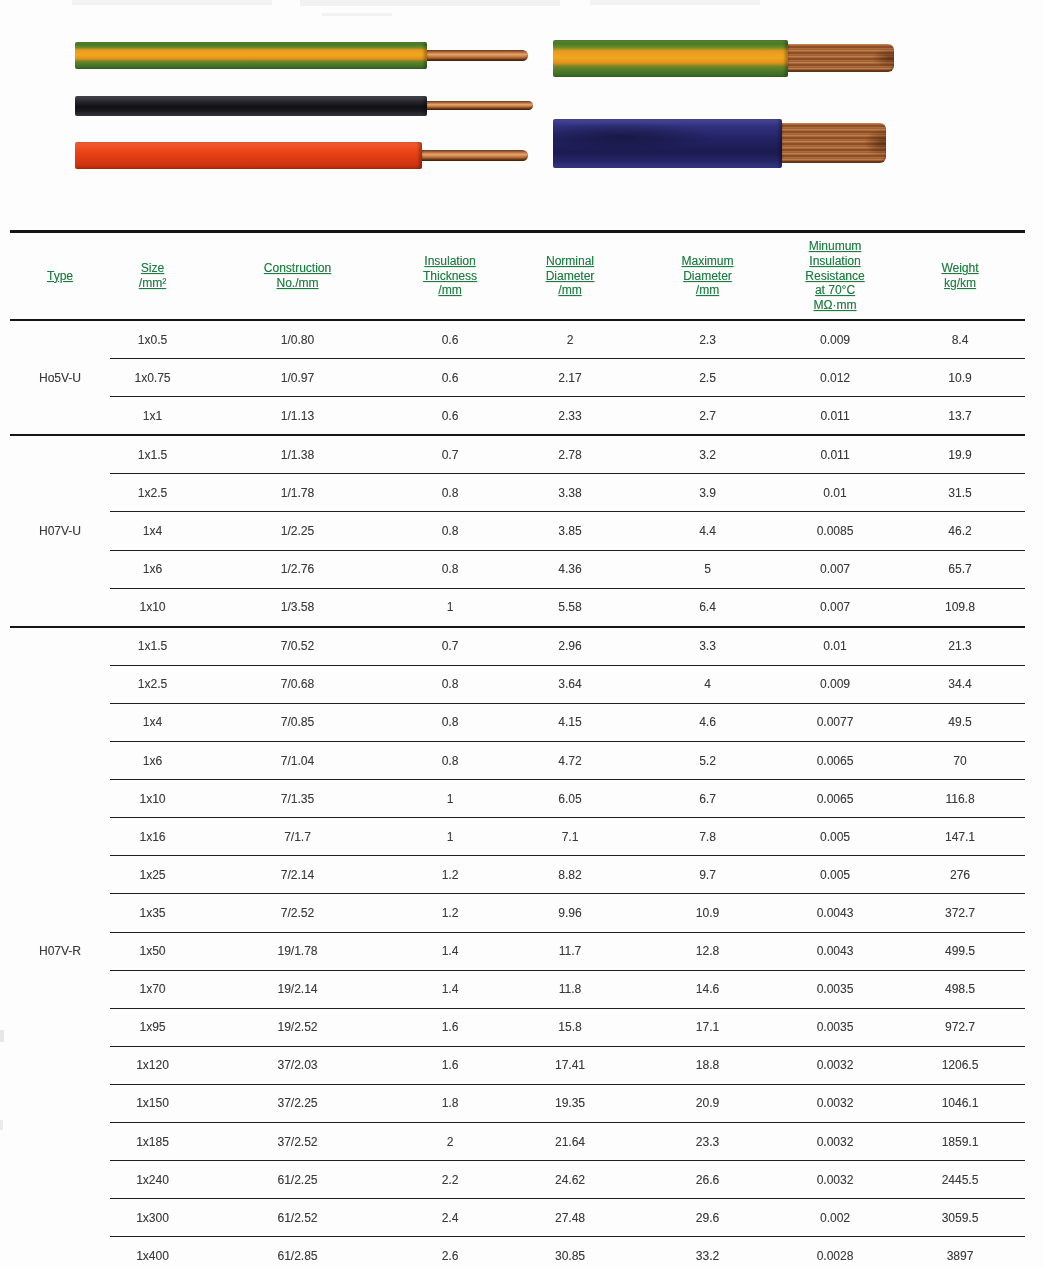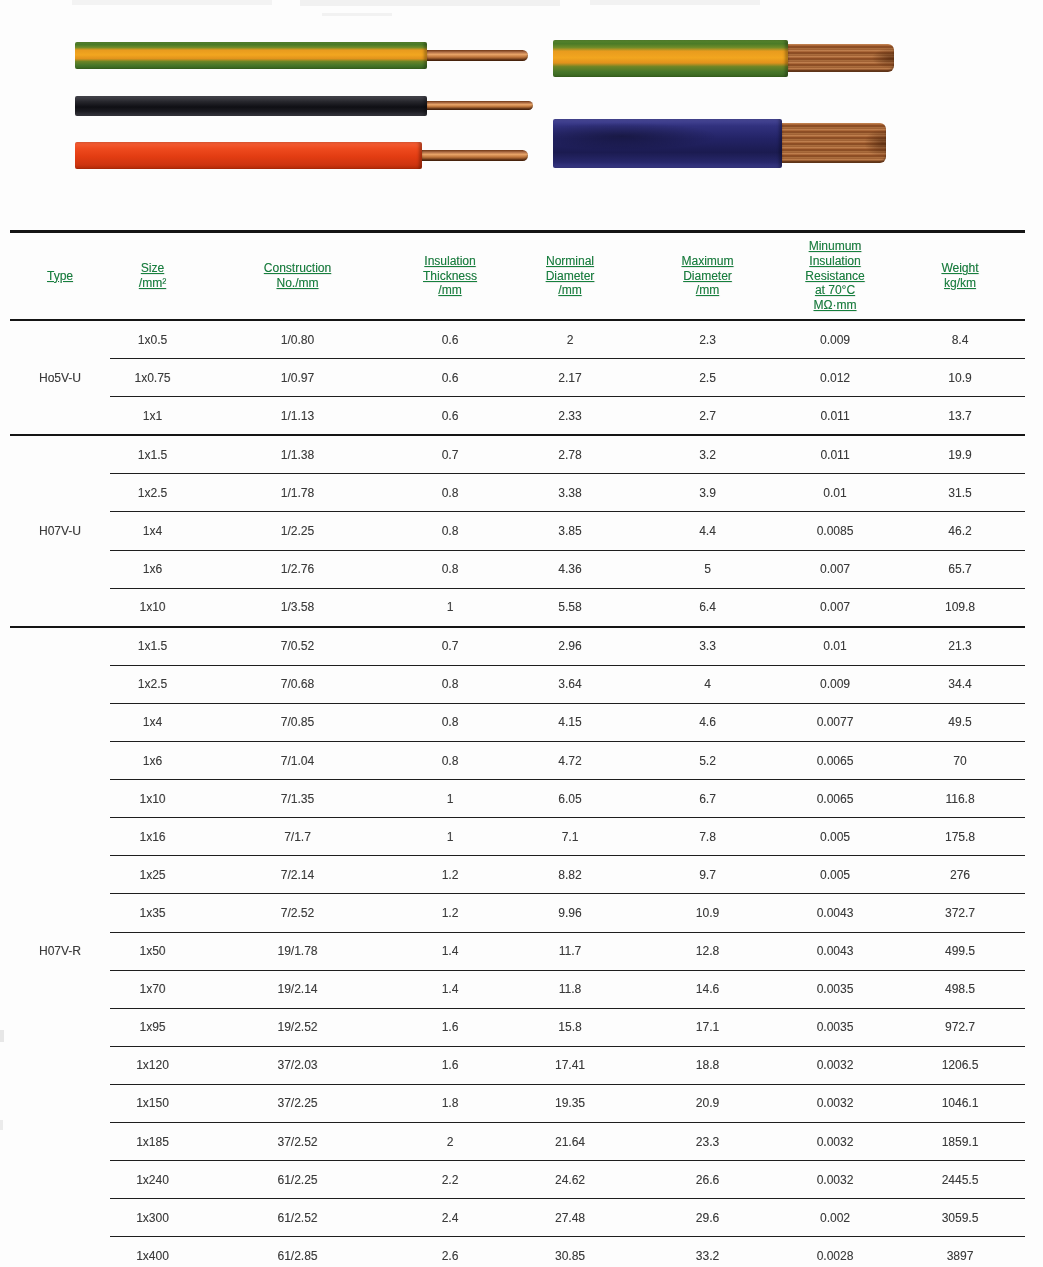--- a/index.html
+++ b/index.html
@@ -290,21 +290,21 @@
             <td>0.0065</td>
             <td>116.8</td>
           </tr>
           <tr class="inner-row">
             <td>1x16</td>
             <td>7/1.7</td>
             <td>1</td>
             <td>7.1</td>
             <td>7.8</td>
             <td>0.005</td>
-            <td>175.8</td>
+            <td>147.1</td>
           </tr>
           <tr class="inner-row">
             <td>1x25</td>
             <td>7/2.14</td>
             <td>1.2</td>
             <td>8.82</td>
             <td>9.7</td>
             <td>0.005</td>
             <td>276</td>
           </tr>

